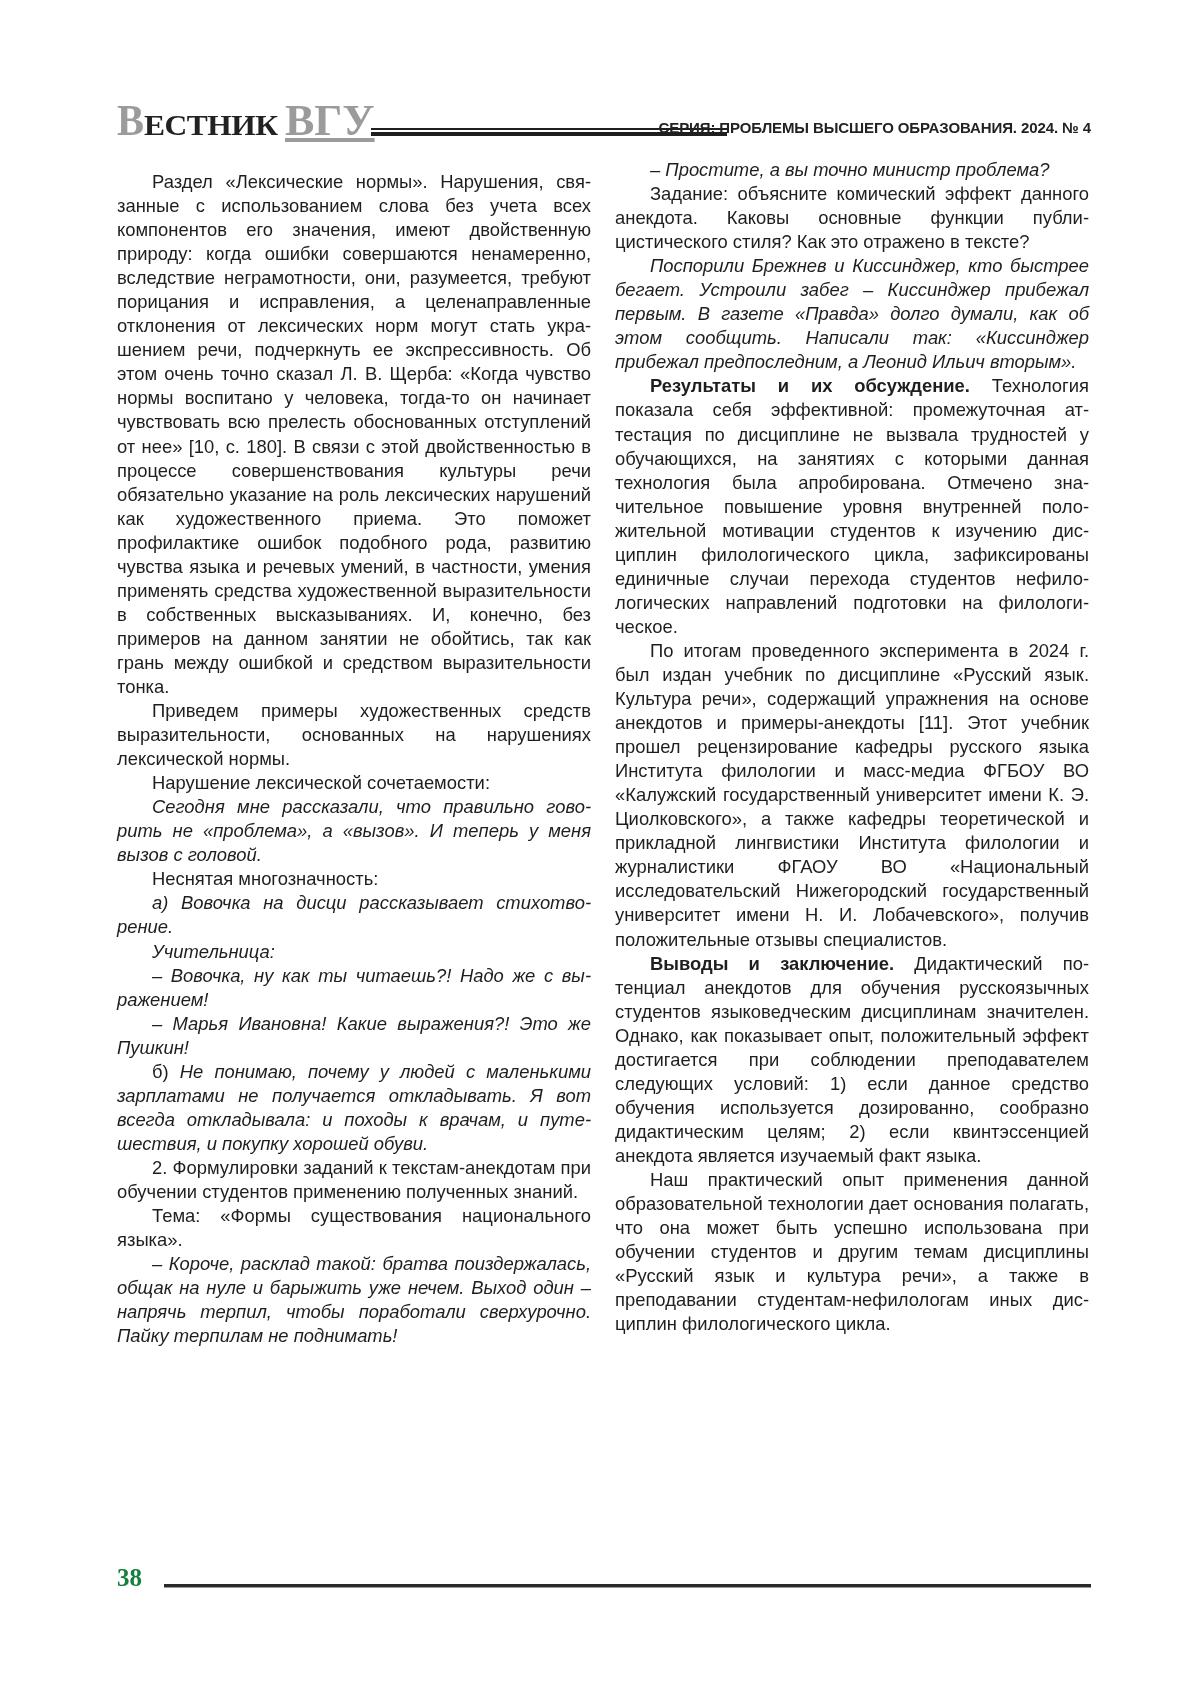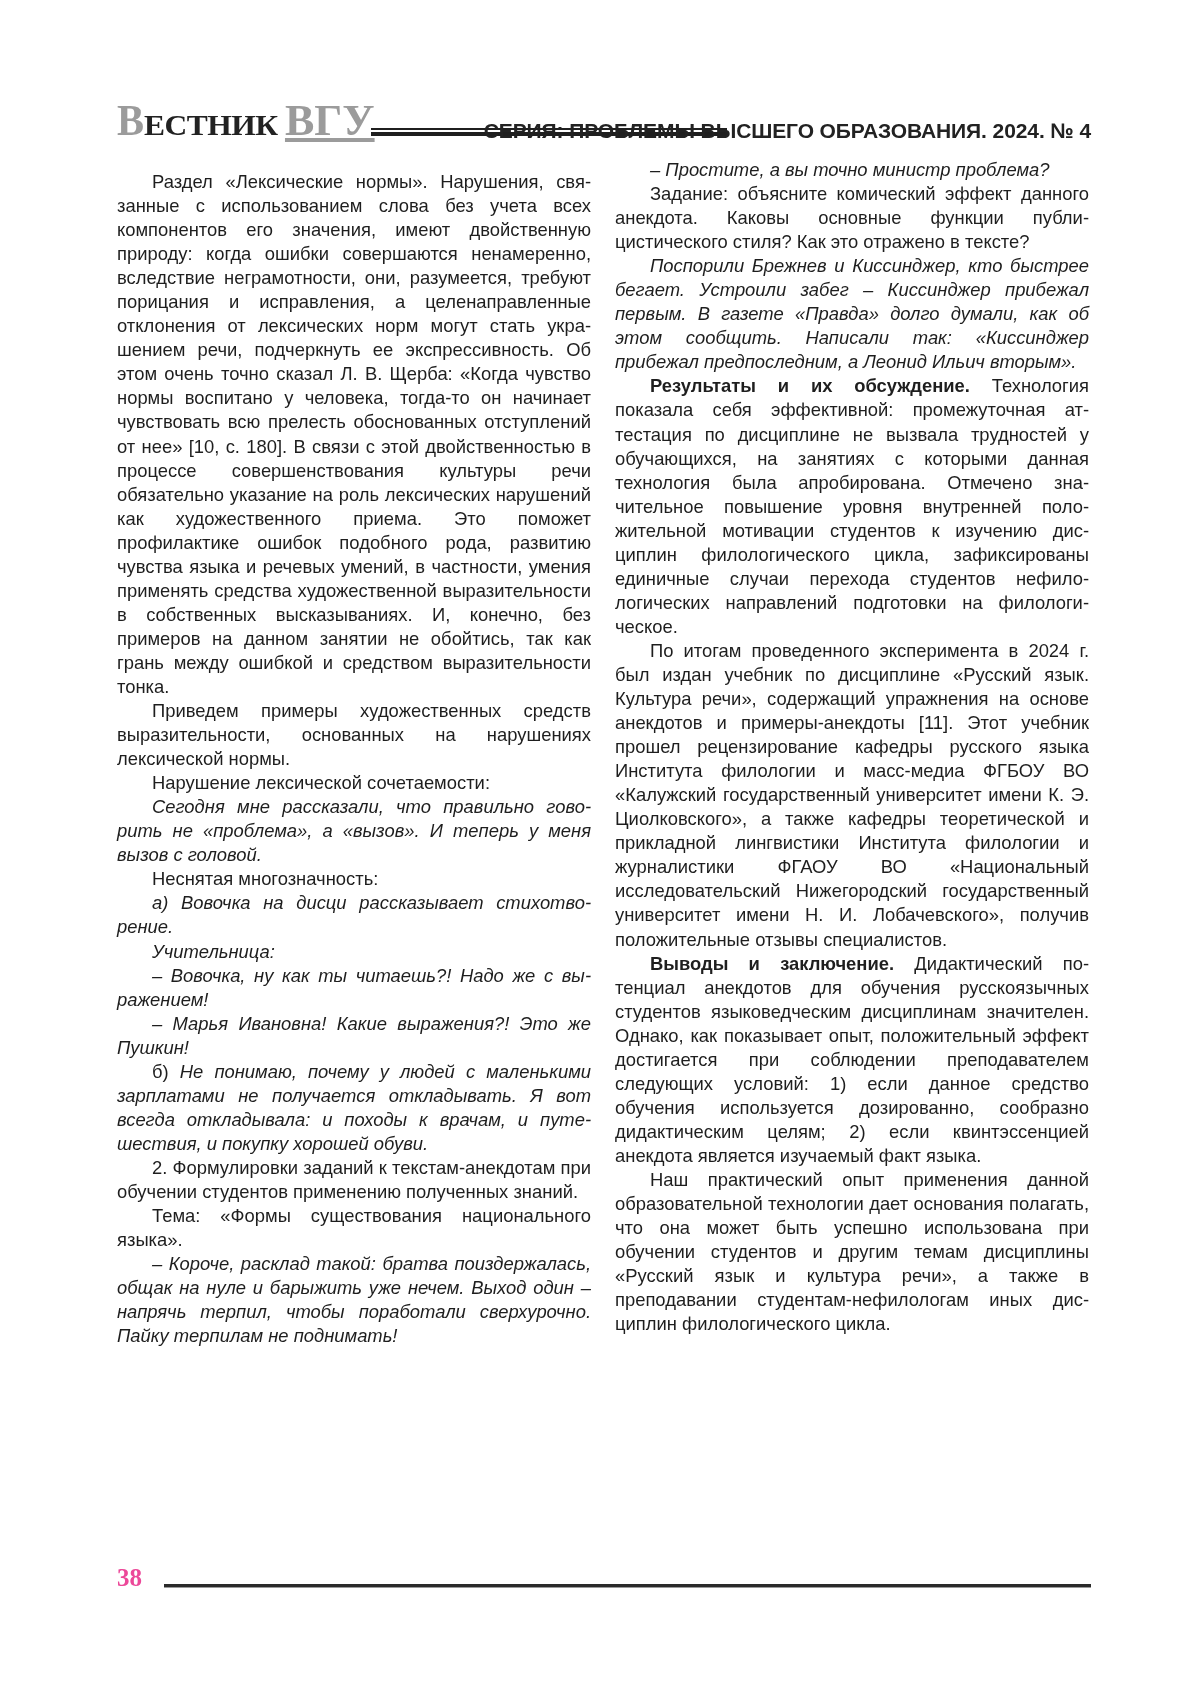--- a/index.html
+++ b/index.html
@@ -72,21 +72,21 @@
     .header-rule .thick {
       position: absolute;
       left: 0; right: 0; top: 4px;
       height: 4px;
       background: #1f1f1f;
     }
     .series {
       position: absolute;
       right: 0;
       top: 19px;
-      font-size: 21px;
+      font-size: 15px;
       font-weight: bold;
       color: #222;
       white-space: nowrap;
       letter-spacing: -0.1px;
     }
     .col {
       position: absolute;
       top: 158px;
       width: 474px;
       font-size: 18.4px;
@@ -109,21 +109,21 @@
       width: 974px;
       height: 30px;
     }
     .page-num {
       position: absolute;
       left: 0;
       top: 0;
       font-family: "Liberation Serif", serif;
       font-weight: bold;
       font-size: 25px;
-      color: #ec4899;
+      color: #15803d;
       line-height: 30px;
     }
     .footer-rule {
       position: absolute;
       left: 47px;
       right: 0;
       top: 21px;
       height: 3px;
       background: #2a2a2a;
       border-bottom: 1px solid #9a9a9a;

